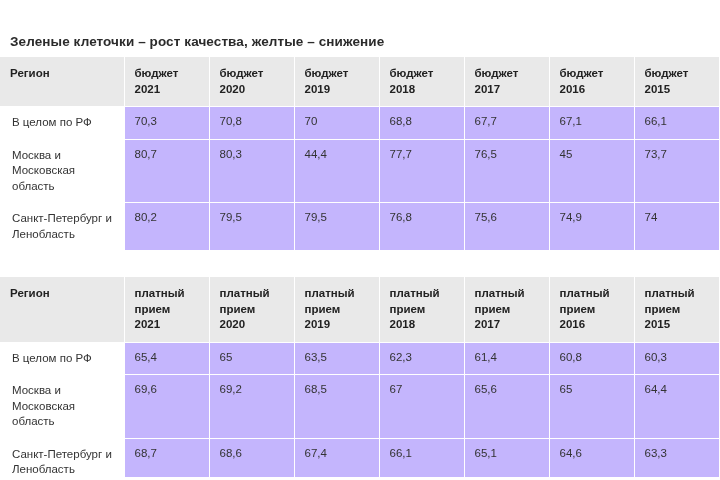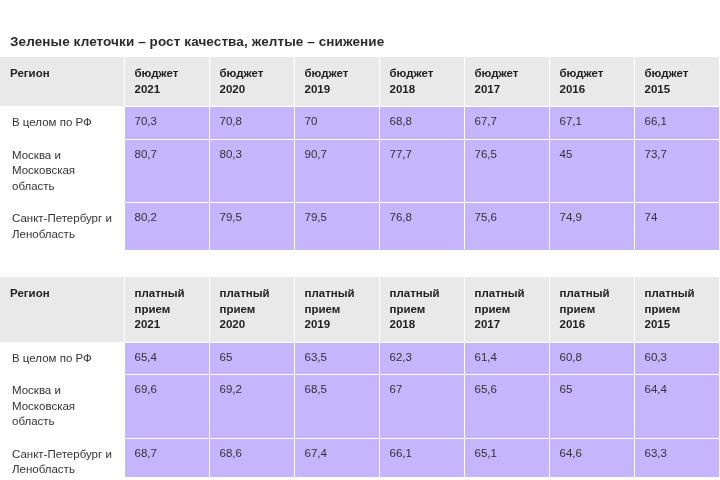--- a/index.html
+++ b/index.html
@@ -136,21 +136,21 @@
           <td class="cell green">70</td>
           <td class="cell green">68,8</td>
           <td class="cell green">67,7</td>
           <td class="cell green">67,1</td>
           <td class="cell green">66,1</td>
         </tr>
         <tr>
           <th class="region">Москва и Московская область</th>
           <td class="cell green">80,7</td>
           <td class="cell green">80,3</td>
-          <td class="cell green">90,7</td>
+          <td class="cell green">44,4</td>
           <td class="cell green">77,7</td>
           <td class="cell green">76,5</td>
           <td class="cell green">45</td>
           <td class="cell green">73,7</td>
         </tr>
         <tr>
           <th class="region">Санкт-Петербург и Ленобласть</th>
           <td class="cell green">80,2</td>
           <td class="cell green">79,5</td>
           <td class="cell green">79,5</td>

